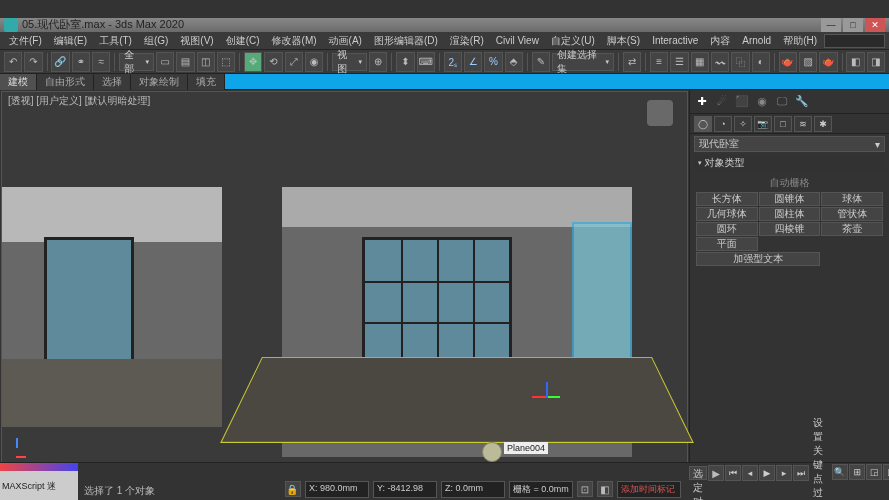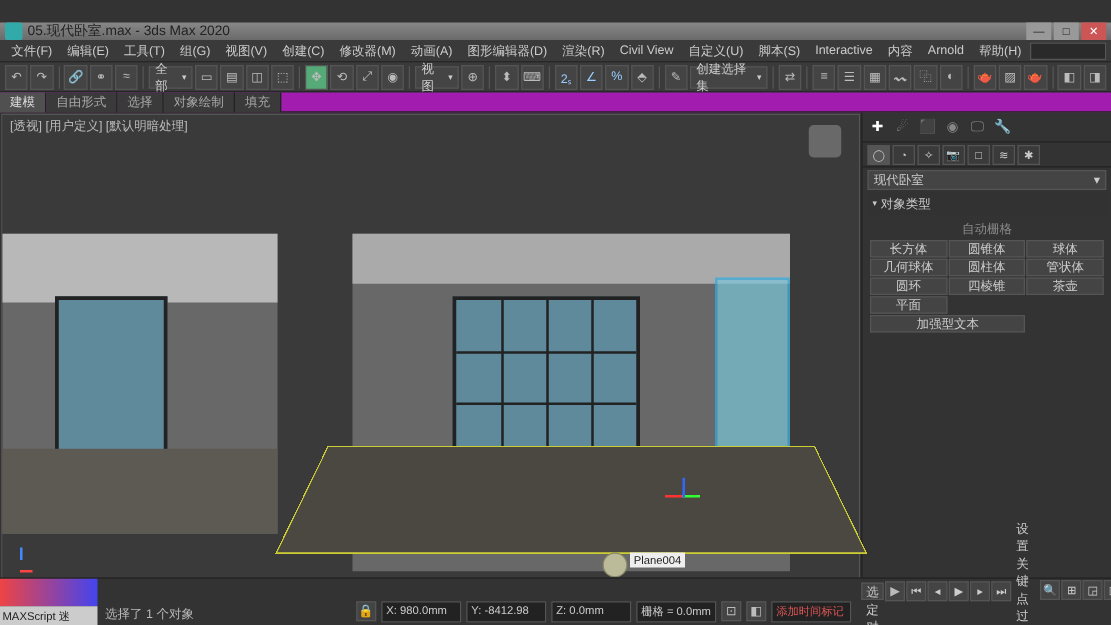--- a/index.html
+++ b/index.html
@@ -20,21 +20,21 @@
 
 
 .toolbar { height: 24px; background: #3a3a3a; display: flex; align-items: center; padding: 0 4px; gap: 2px; border-bottom: 1px solid #222; }
 .tbtn { width: 20px; height: 20px; background: #444; border: 1px solid #555; display: inline-flex; align-items: center; justify-content: center; font-size: 10px; color: #bbb; }
 .tbtn.sm { width: 16px; height: 16px; }
 .tsep { width: 1px; height: 18px; background: #555; margin: 0 2px; }
 .tdrop { height: 18px; background: #444; border: 1px solid #555; padding: 0 4px; display: inline-flex; align-items: center; gap: 2px; font-size: 10px; }
 .tdrop::after { content: "▾"; font-size: 7px; margin-left: 2px; }
 
 
-.tabbar { height: 16px; background: #a21caf; display: flex; align-items: center; gap: 0; border-bottom: 1px solid #222; }
+.tabbar { height: 16px; background: #0ea5e9; display: flex; align-items: center; gap: 0; border-bottom: 1px solid #222; }
 .tab { padding: 1px 8px; font-size: 10px; color: #aaa; background: #3a3a3a; border-right: 1px solid #222; }
 .tab.active { background: #505050; color: #ddd; }
 
 
 .main { display: flex; height: 422px; }
 .viewport { flex: 1; background: #3a3a3a; position: relative; border: 1px solid #555; margin: 1px; }
 .vp-label { position: absolute; top: 2px; left: 6px; font-size: 10px; color: #bbb; }
 .vp-cube { position: absolute; top: 8px; right: 14px; width: 26px; height: 26px; background: #888; border-radius: 4px; opacity: .6; }
 .scene-img { position: absolute; inset: 0; background: #3a3a3a; }
 .axis-ind { position: absolute; bottom: 50px; left: 10px; width: 22px; height: 22px; }
@@ -81,21 +81,21 @@
 .namecolor { display: flex; gap: 2px; padding: 2px; }
 .namecolor input { flex: 1; background: #333; border: 1px solid #555; height: 14px; color: #ccc; font-size: 10px; padding: 0 3px; }
 .namecolor .swatch { width: 14px; height: 14px; background: #d4c89a; border: 1px solid #555; }
 
 
 .statusbar { position: absolute; bottom: 0; left: 0; right: 0; height: 38px; background: #333; border-top: 1px solid #222; display: flex; font-size: 10px; }
 .timebar { position: absolute; bottom: 22px; left: 80px; right: 205px; height: 14px; background: #3a3a3a; border: 1px solid #444; display: flex; align-items: center; }
 .timebar .seg { flex: 1; border-right: 1px solid #555; }
 .sb-left { width: 78px; height: 38px; display: flex; flex-direction: column; }
 .sb-left .grad { flex: 1; background: linear-gradient(to right, #e44, #44e); }
-.sb-left .maxs { height: 16px; background: #ccc; color: #222; font-size: 9px; padding: 1px 2px; display: flex; align-items: center; }
+.sb-left .maxs { height: 30px; background: #ccc; color: #222; font-size: 9px; padding: 1px 2px; display: flex; align-items: center; }
 .sb-mid { flex: 1; display: flex; align-items: flex-end; gap: 8px; padding: 2px 6px; }
 .sb-mid .msg { color: #bbb; }
 .coords { display: flex; gap: 4px; margin-left: auto; }
 .coords .cf { background: #222; border: 1px solid #555; padding: 1px 3px; min-width: 64px; font-size: 9px; }
 .sb-right { width: 202px; display: flex; flex-direction: row; }
 .sb-right .row1 { height: 20px; display: flex; align-items: center; gap: 1px; padding: 0 2px; }
 .sb-right .row1 .txt { background: #444; border: 1px solid #555; flex: 1; height: 14px; padding: 0 3px; font-size: 10px; }
 .sb-right .row2 { height: 18px; display: flex; align-items: center; gap: 1px; padding: 0 2px; }
 .sb-right .nb { width: 16px; height: 16px; background: #444; border: 1px solid #555; font-size: 9px; display: flex; align-items: center; justify-content: center; }
 </style>

